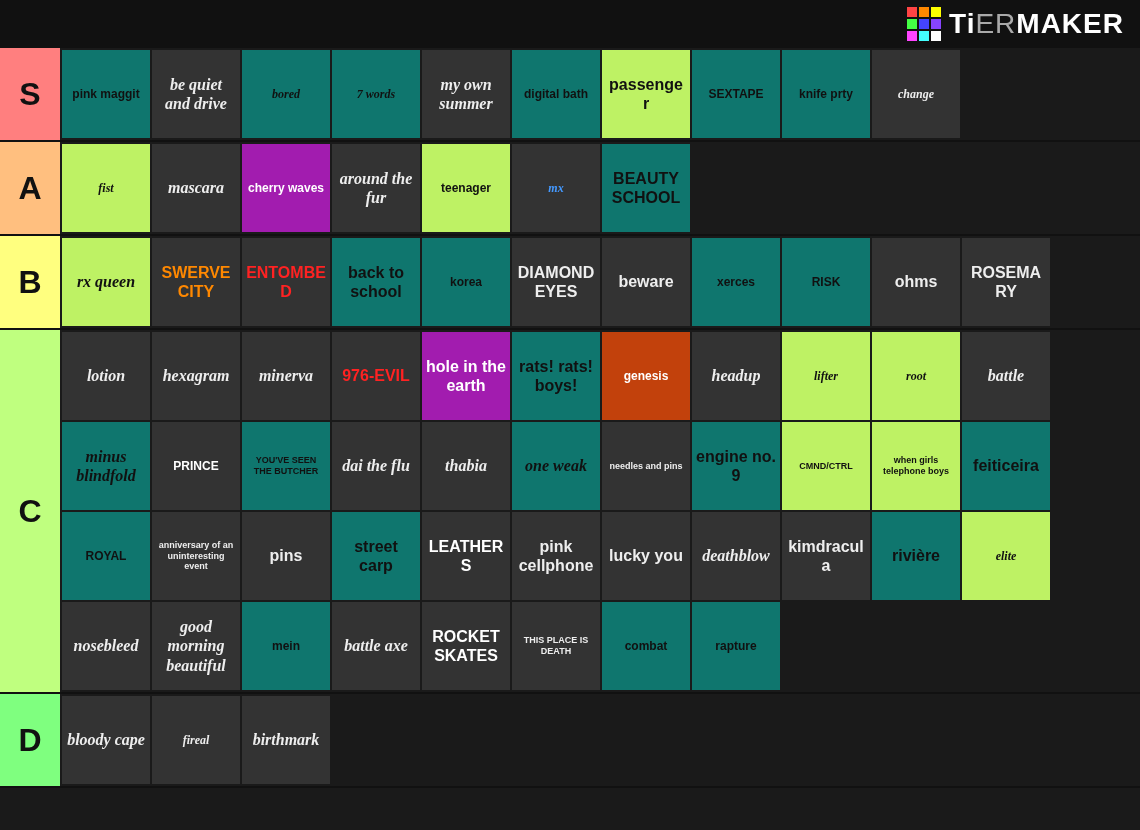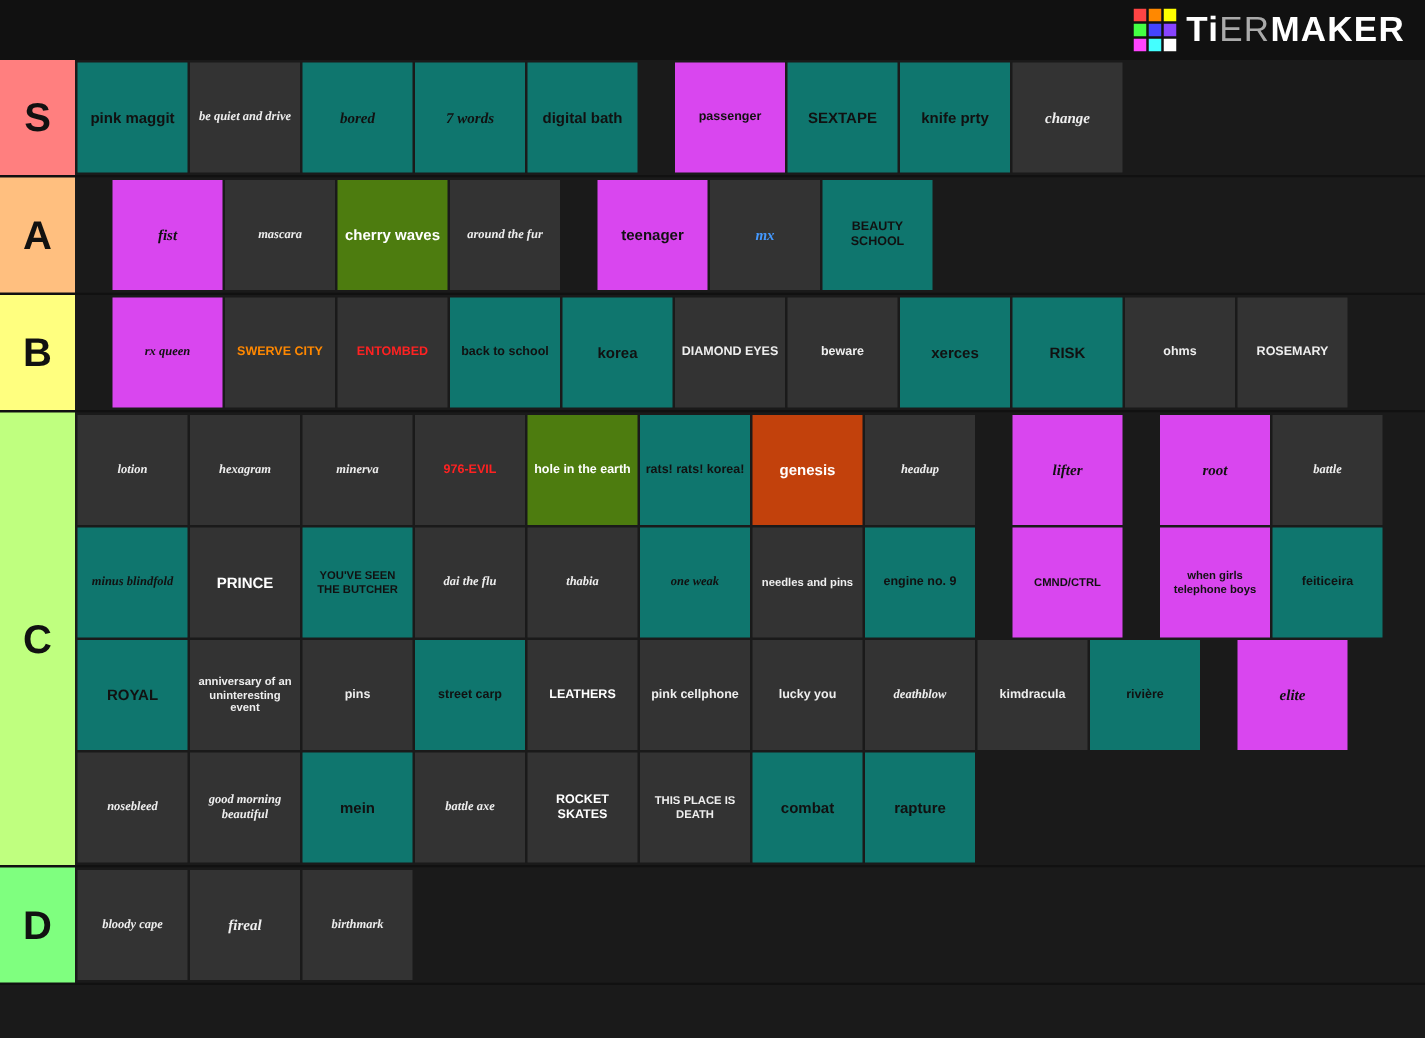--- a/index.html
+++ b/index.html
@@ -90,28 +90,28 @@
       flex-shrink: 0;
     }
     .tier-item-text {
       padding: 4px;
       line-height: 1.2;
       word-break: break-word;
     }
 
     
     .bg-white { background: #0f766e; color: #111; }
-    .bg-black { background: #4d7c0f; color: #fff; }
+    .bg-black { background: #a21caf; color: #fff; }
     .bg-img-placeholder { background: #333; color: #eee; }
-    .bg-light { background: #d946ef; color: #111; margin-left: 28px; }
+    .bg-light { background: #bef264; color: #111; }
     .bg-gray { background: #c2410c; color: #fff; }
 
     
     .italic-script { font-style: italic; font-family: Georgia, serif; }
-    .small-text { font-size: 10px; }
+    .small-text { font-size: 16px; }
     .tiny-text { font-size: 9px; }
     .text-orange { color: #ff8800; }
     .text-red { color: #ff2222; }
     .text-blue { color: #4499ff; }
     .text-white { color: #fff; }
   </style>
 </head>
 <body>
 
 <div class="tier-container">
@@ -144,20 +144,23 @@
           </div>
           <div class="tier-item bg-img-placeholder">
             <span class="tier-item-text italic-script small-text">be quiet and drive</span>
           </div>
           <div class="tier-item bg-white">
             <span class="tier-item-text italic-script">bored</span>
           </div>
           <div class="tier-item bg-white">
             <span class="tier-item-text italic-script">7 words</span>
           </div>
+          <div class="tier-item bg-img-placeholder">
+            <span class="tier-item-text italic-script small-text">my own summer</span>
+          </div>
           <div class="tier-item bg-white">
             <span class="tier-item-text normal">digital bath</span>
           </div>
           <div class="tier-item bg-light">
             <span class="tier-item-text normal small-text">passenger</span>
           </div>
           <div class="tier-item bg-white">
             <span class="tier-item-text normal">SEXTAPE</span>
           </div>
           <div class="tier-item bg-white">
@@ -244,21 +247,21 @@
           <div class="tier-item bg-img-placeholder">
             <span class="tier-item-text italic-script small-text">minerva</span>
           </div>
           <div class="tier-item bg-img-placeholder">
             <span class="tier-item-text normal text-red small-text">976-EVIL</span>
           </div>
           <div class="tier-item bg-black">
             <span class="tier-item-text normal text-white small-text">hole in the earth</span>
           </div>
           <div class="tier-item bg-white">
-            <span class="tier-item-text normal small-text">rats! rats! korea!</span>
+            <span class="tier-item-text normal small-text">rats! rats! boys!</span>
           </div>
           <div class="tier-item bg-gray">
             <span class="tier-item-text normal text-white">genesis</span>
           </div>
           <div class="tier-item bg-img-placeholder">
             <span class="tier-item-text italic-script small-text">headup</span>
           </div>
           <div class="tier-item bg-light">
             <span class="tier-item-text italic-script">lifter</span>
           </div>

